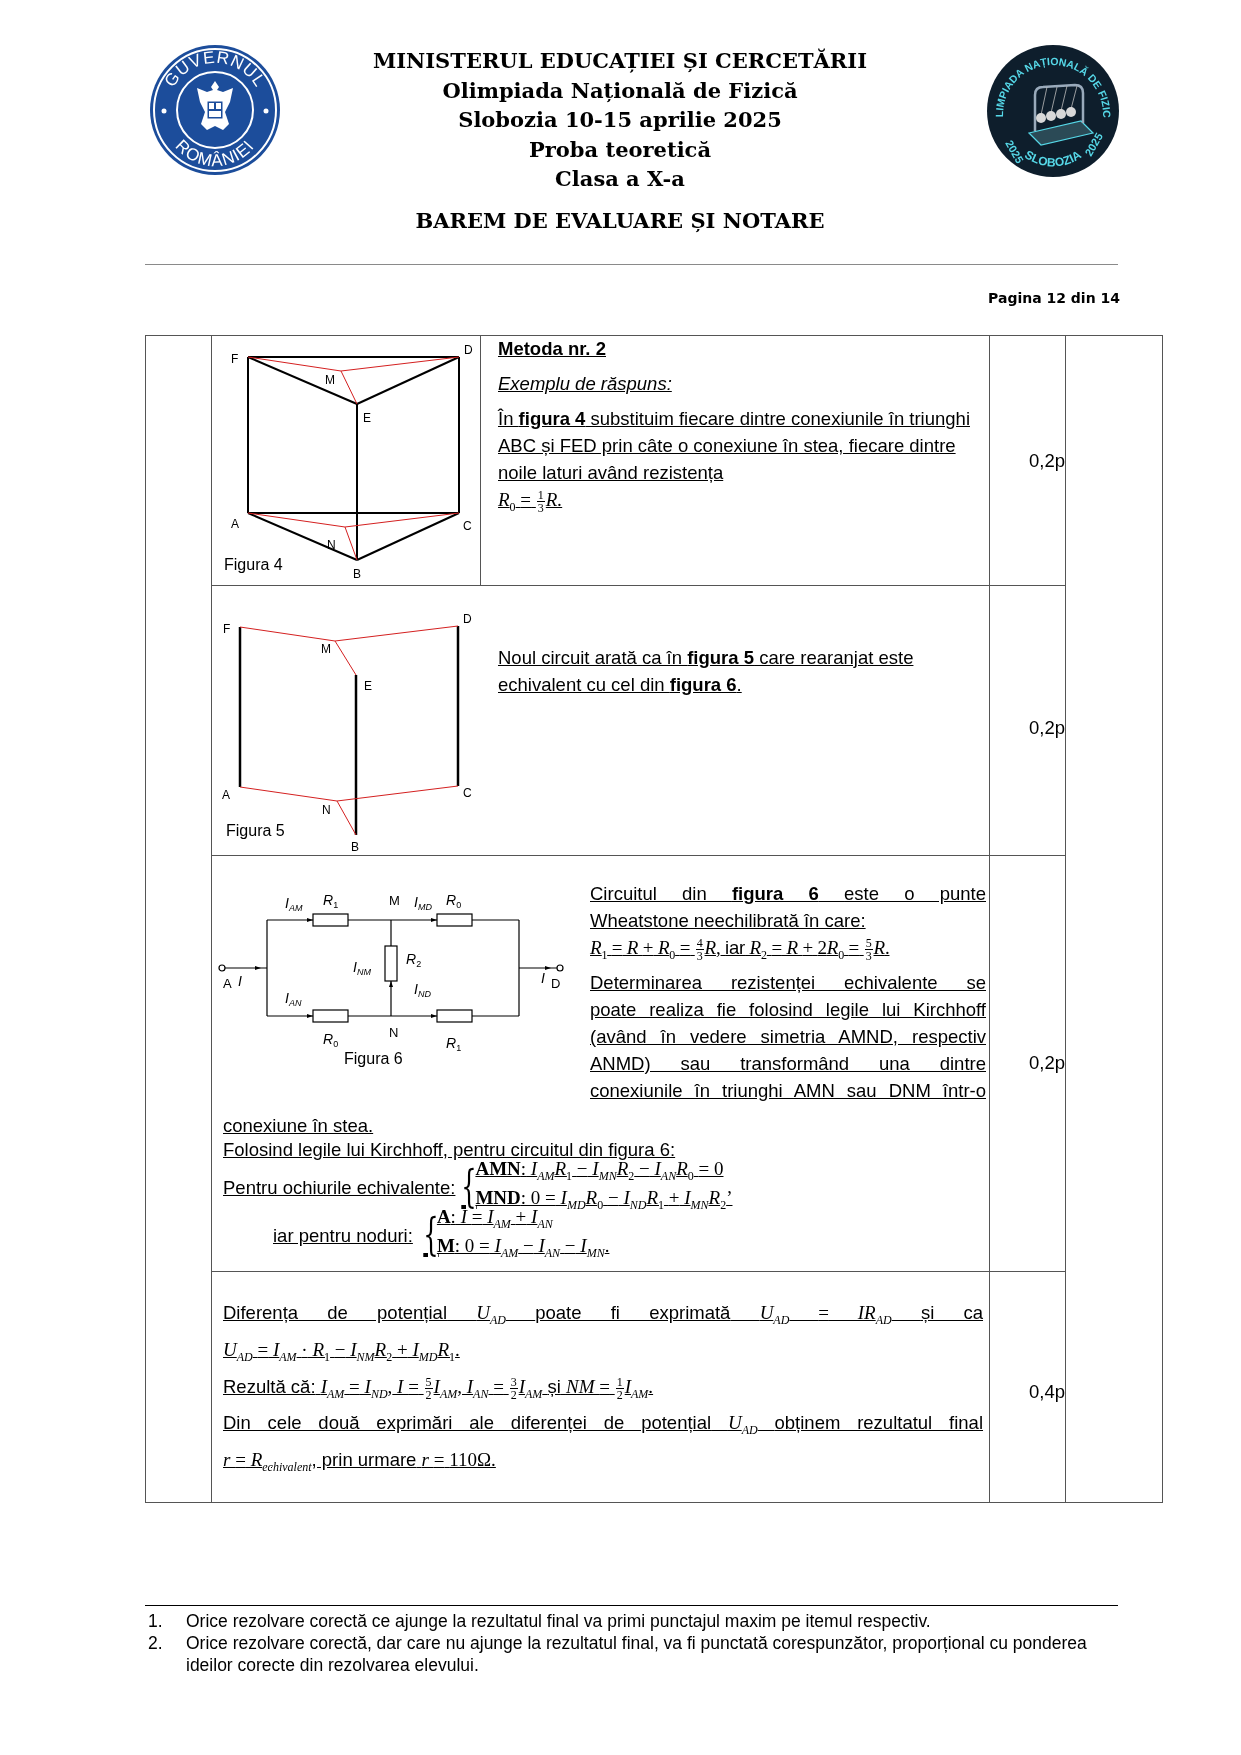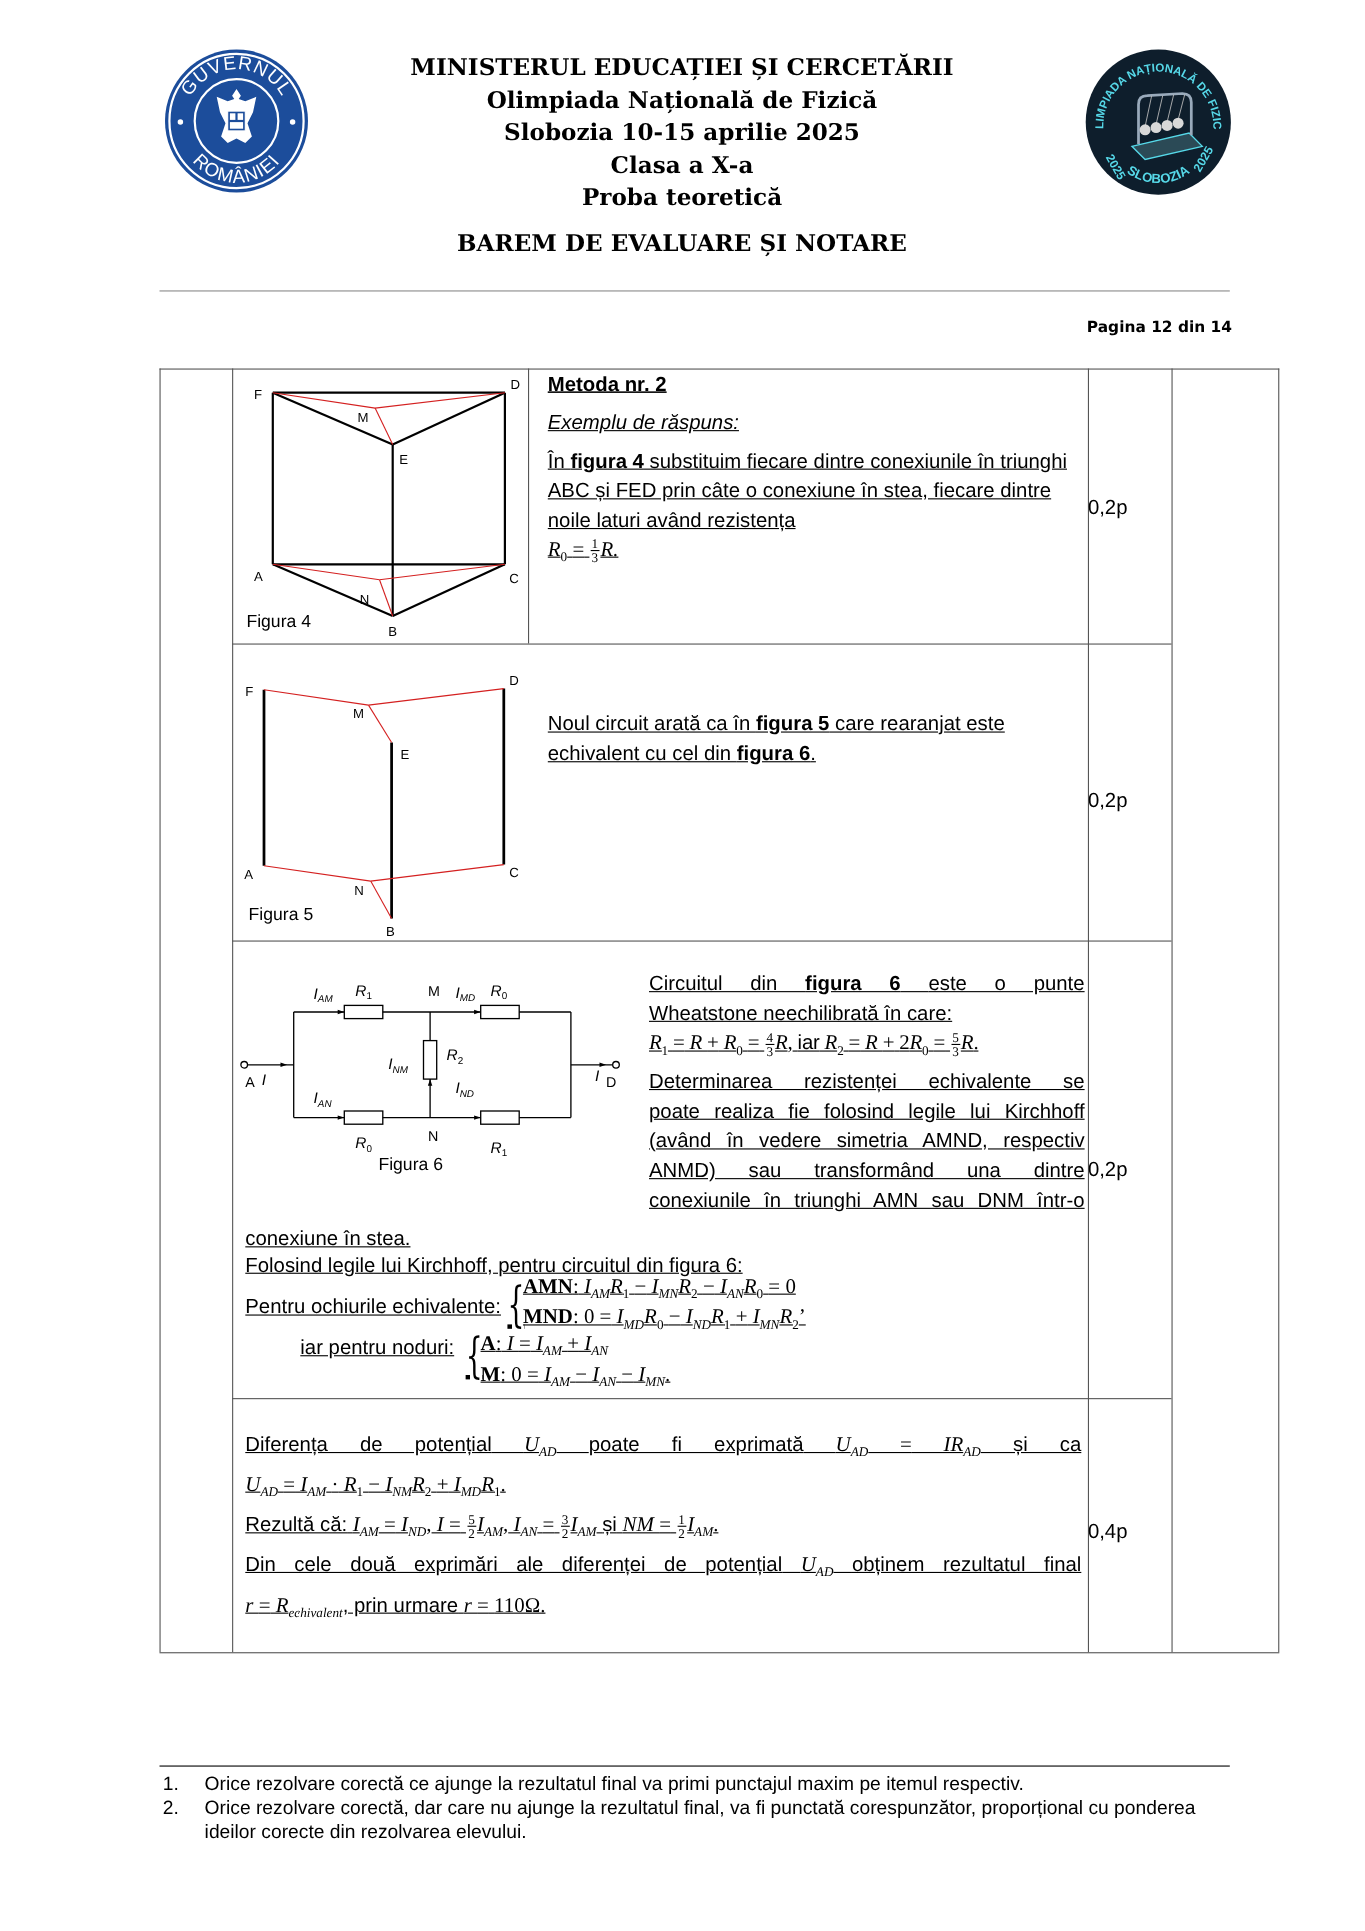--- a/index.html
+++ b/index.html
@@ -19,21 +19,21 @@
   .cell-line-h { position: absolute; height: 0; border-top: 1.5px solid #555; }
 
   .txt { position: absolute; font-family: "Liberation Sans", sans-serif; font-size: 18.5px; line-height: 27px; text-decoration: underline; }
   .txt b { font-weight: bold; }
   .math { font-family: "Liberation Serif", "DejaVu Serif", serif; font-style: italic; font-size: 19px; }
   .math .up { font-style: normal; }
   .frac { display: inline-block; vertical-align: middle; text-align: center; font-size: 12px; line-height: 12px; font-style: normal; margin: 0 1px; }
   .frac span { display: block; }
   .frac .n { border-bottom: 1px solid #000; padding: 0 1px; }
   sub { font-size: 12px; }
-  .score { position: absolute; left: 989px; width: 76px; text-align: left; font-family: "Liberation Sans", sans-serif; font-size: 18.5px; }
+  .score { position: absolute; left: 989px; width: 76px; text-align: right; font-family: "Liberation Sans", sans-serif; font-size: 18.5px; }
   .justify { text-align: justify; text-align-last: justify; }
   .brace { font-family: "DejaVu Serif", serif; font-style: normal; font-size: 44px; line-height: 44px; display: inline-block; vertical-align: middle; transform: scaleX(0.55); }
   .sys { display: inline-block; vertical-align: middle; line-height: 22px; }
   .footer-hr { position: absolute; left: 145px; top: 1605px; width: 973px; border-top: 1.3px solid #000; }
   .footer-list { position: absolute; left: 148px; top: 1610px; width: 980px; font-family: "Liberation Sans", sans-serif; font-size: 17.5px; line-height: 22px; }
   .footer-list .li { display: flex; }
   .footer-list .num { width: 38px; flex: none; }
 </style>
 </head>
 <body>
@@ -79,22 +79,22 @@
     <circle cx="64" cy="71" r="5" fill="#d8d8d8"></circle>
     <circle cx="74" cy="69" r="5" fill="#d8d8d8"></circle>
     <circle cx="84" cy="67" r="5" fill="#d8d8d8"></circle>
   </svg>
 </div>
 
 <div class="header-text">
   <div>MINISTERUL EDUCAȚIEI ȘI CERCETĂRII</div>
   <div>Olimpiada Națională de Fizică</div>
   <div>Slobozia 10-15 aprilie 2025</div>
+  <div>Proba teoretică</div>
   <div>Clasa a X-a</div>
-  <div>Proba teoretică</div>
 </div>
 <div class="barem">BAREM DE EVALUARE ȘI NOTARE</div>
 <div class="hr-top"></div>
 <div class="page-num">Pagina 12 din 14</div>
 
 <div>
   <div class="cell-line-h" style="left:145px;top:335px;width:1018px"></div>
   <div class="cell-line-h" style="left:145px;top:1502px;width:1018px"></div>
   <div class="cell-line-v" style="left:145px;top:335px;height:1167px"></div>
   <div class="cell-line-v" style="left:1162px;top:335px;height:1167px"></div>
@@ -258,21 +258,21 @@
   <div>conexiune în stea.</div>
   <div style="margin-top:-3px">Folosind legile lui Kirchhoff, pentru circuitul din figura 6:</div>
   <div style="display:flex;align-items:center;height:48px">
     <span>Pentru ochiurile echivalente:</span>
     <span class="brace">{</span>
     <span class="sys math" style="margin-left:-8px">
       <span style="display:block"><b class="up">AMN</b><span class="up">:</span> I<sub>AM</sub>R<sub class="up">1</sub> <span class="up">−</span> I<sub>MN</sub>R<sub class="up">2</sub> <span class="up">−</span> I<sub>AN</sub>R<sub class="up">0</sub> <span class="up">= 0</span></span>
       <span style="display:block"><b class="up">MND</b><span class="up">: 0 =</span> I<sub>MD</sub>R<sub class="up">0</sub> <span class="up">−</span> I<sub>ND</sub>R<sub class="up">1</sub> <span class="up">+</span> I<sub>MN</sub>R<sub class="up">2</sub><span class="up">’</span></span>
     </span>
   </div>
-  <div style="display:flex;height:48px;padding-left:50px">
+  <div style="display:flex;align-items:center;height:48px;padding-left:50px">
     <span>iar pentru noduri:</span>
     <span class="brace" style="margin-left:4px">{</span>
     <span class="sys math" style="margin-left:-8px">
       <span style="display:block"><b class="up">A</b><span class="up">:</span> I <span class="up">=</span> I<sub>AM</sub> <span class="up">+</span> I<sub>AN</sub></span>
       <span style="display:block"><b class="up">M</b><span class="up">: 0 =</span> I<sub>AM</sub> <span class="up">−</span> I<sub>AN</sub> <span class="up">−</span> I<sub>MN</sub><span class="up">.</span></span>
     </span>
   </div>
 </div>
 <div class="score" style="top:1052px">0,2p</div>
 

